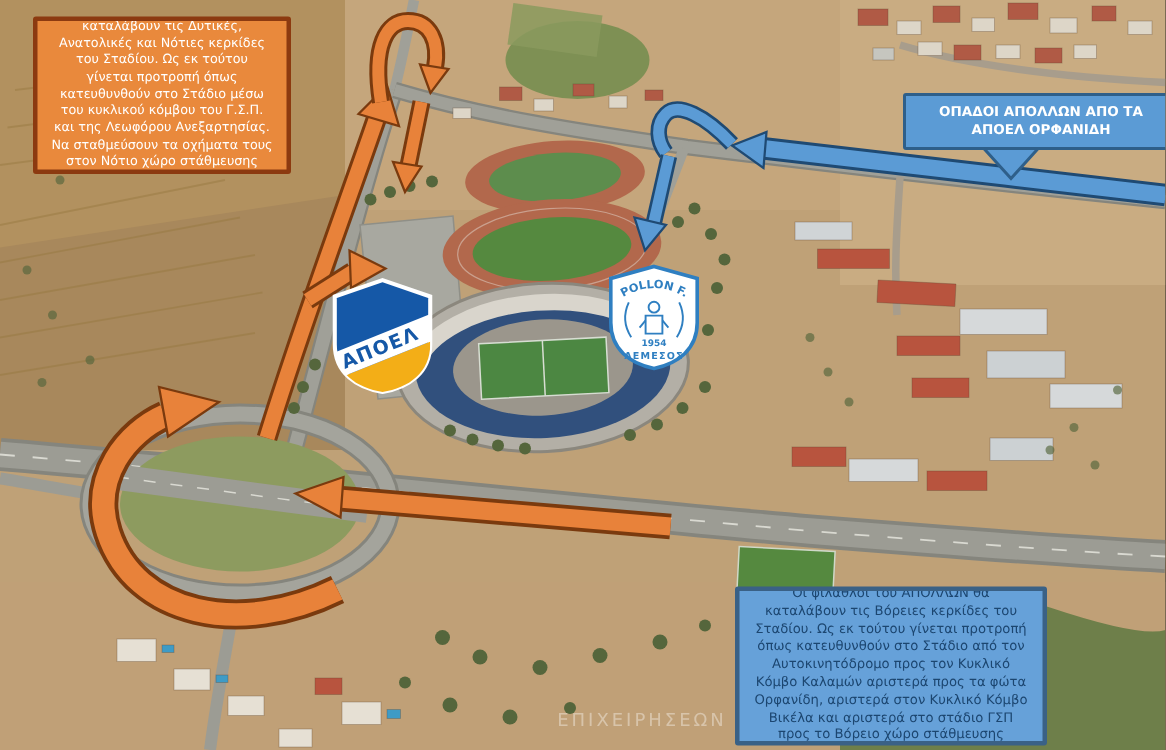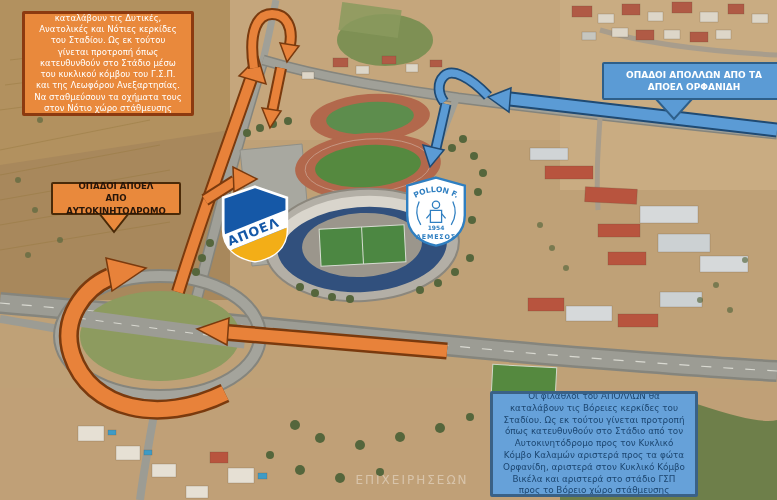--- a/index.html
+++ b/index.html
@@ -17,21 +17,21 @@
   }
   .co-orange{background:#e9893c;border:3px solid #8c3a10;color:#ffffff;}
   .co-orange-dark{background:#e9893c;border:2px solid #4a2a08;color:#26160a;}
   .co-blue{background:#5b9bd5;border:2px solid #2e5f8a;color:#ffffff;}
   .co-blue-light{background:#66a1d9;border:3px solid #3a6186;color:#1c4670;}
   .co-big{font-size:8.5px;line-height:11.3px;padding:4px 9px;overflow:hidden;}
   .co-big4{font-size:8.8px;line-height:11.8px;padding:4px 8px;overflow:hidden;}
   .co-small{font-size:9px;line-height:12.5px;font-weight:bold;padding:2px 4px;}
   .tail{position:absolute;z-index:1;}
   #watermark{
-    position:absolute;left:282px;top:473px;width:260px;
+    position:absolute;left:298px;top:473px;width:260px;
     color:rgba(255,255,255,0.38);font-size:12px;letter-spacing:2px;
     text-align:center;z-index:3;
   }
   #apoel-logo{position:absolute;left:218px;top:184px;width:74px;height:80px;z-index:6;}
   #apollon-logo{position:absolute;left:404px;top:174px;width:64px;height:76px;z-index:6;}
   .callout{z-index:7;}
   #routes{z-index:5;}
 </style>
 </head>
 <body>
@@ -256,29 +256,20 @@
   <div class="callout" style="left:602px;top:62px;">
     <div class="co-box co-blue co-small" style="width:184px;height:38px;">
       <div>ΟΠΑΔΟΙ ΑΠΟΛΛΩΝ ΑΠΟ ΤΑ</div>
       <div>ΑΠΟΕΛ ΟΡΦΑΝΙΔΗ</div>
     </div>
     <svg class="tail" style="left:50px;top:35px;" width="44" height="26">
       <polygon points="3,1 41,1 22,22" fill="#5b9bd5" stroke="#2e5f8a" stroke-width="2"></polygon>
     </svg>
   </div>
 
-  <div class="callout" style="left:51px;top:182px;">
-    <div class="co-box co-orange-dark co-small" style="width:130px;height:33px;font-size:8.6px;">
-      <div>ΟΠΑΔΟΙ ΑΠΟΕΛ</div>
-      <div>ΑΠΟ ΑΥΤΟΚΙΝΗΤΟΔΡΟΜΟ</div>
-    </div>
-    <svg class="tail" style="left:45px;top:30px;" width="36" height="24">
-      <polygon points="3,1 33,1 18,20" fill="#e9893c" stroke="#4a2a08" stroke-width="2"></polygon>
-    </svg>
-  </div>
 
   <div class="callout" style="left:490px;top:391px;">
     <div class="co-box co-blue-light co-big4" style="width:208px;height:106px;">
       <div>Οι φίλαθλοι του ΑΠΟΛΛΩΝ θα καταλάβουν τις Βόρειες κερκίδες του Σταδίου. Ως εκ τούτου γίνεται προτροπή όπως κατευθυνθούν στο Στάδιο από τον Αυτοκινητόδρομο προς τον Κυκλικό Κόμβο Καλαμών αριστερά προς τα φώτα Ορφανίδη, αριστερά στον Κυκλικό Κόμβο Βικέλα και αριστερά στο στάδιο ΓΣΠ προς το Βόρειο χώρο στάθμευσης</div>
     </div>
   </div>
 
   <div id="apoel-logo">
     <svg width="74" height="80" viewBox="0 0 80 88">
       <defs>

